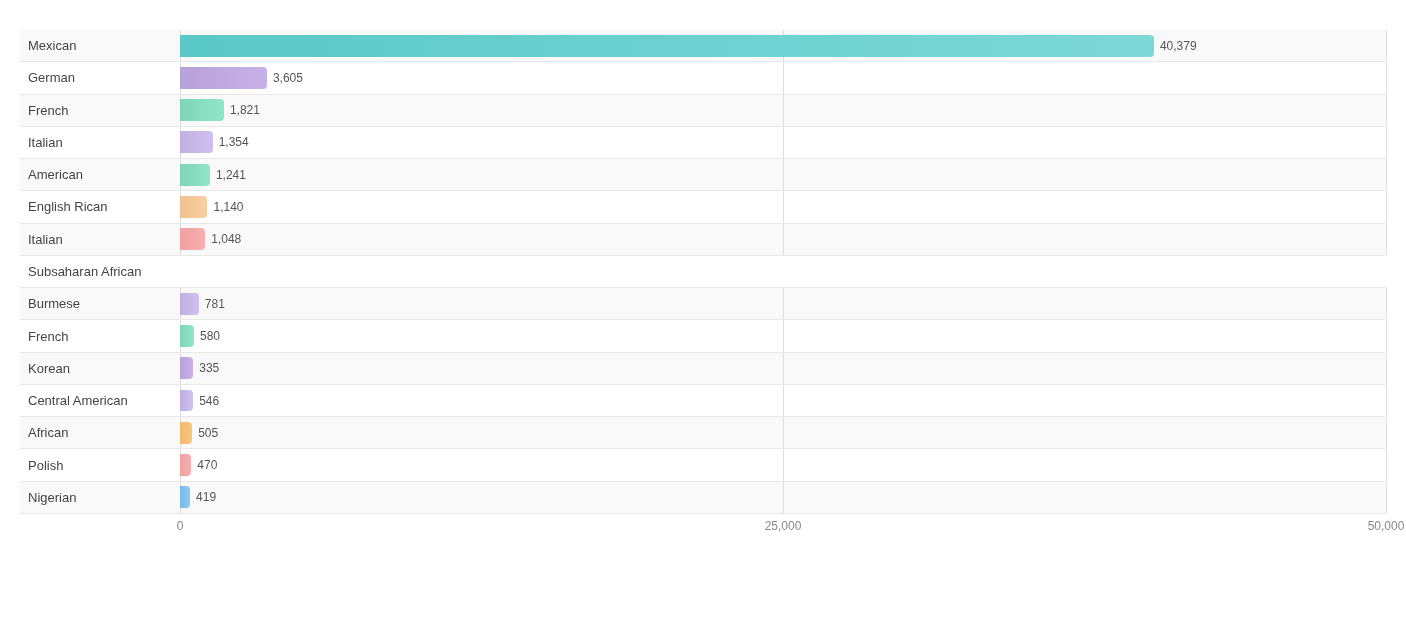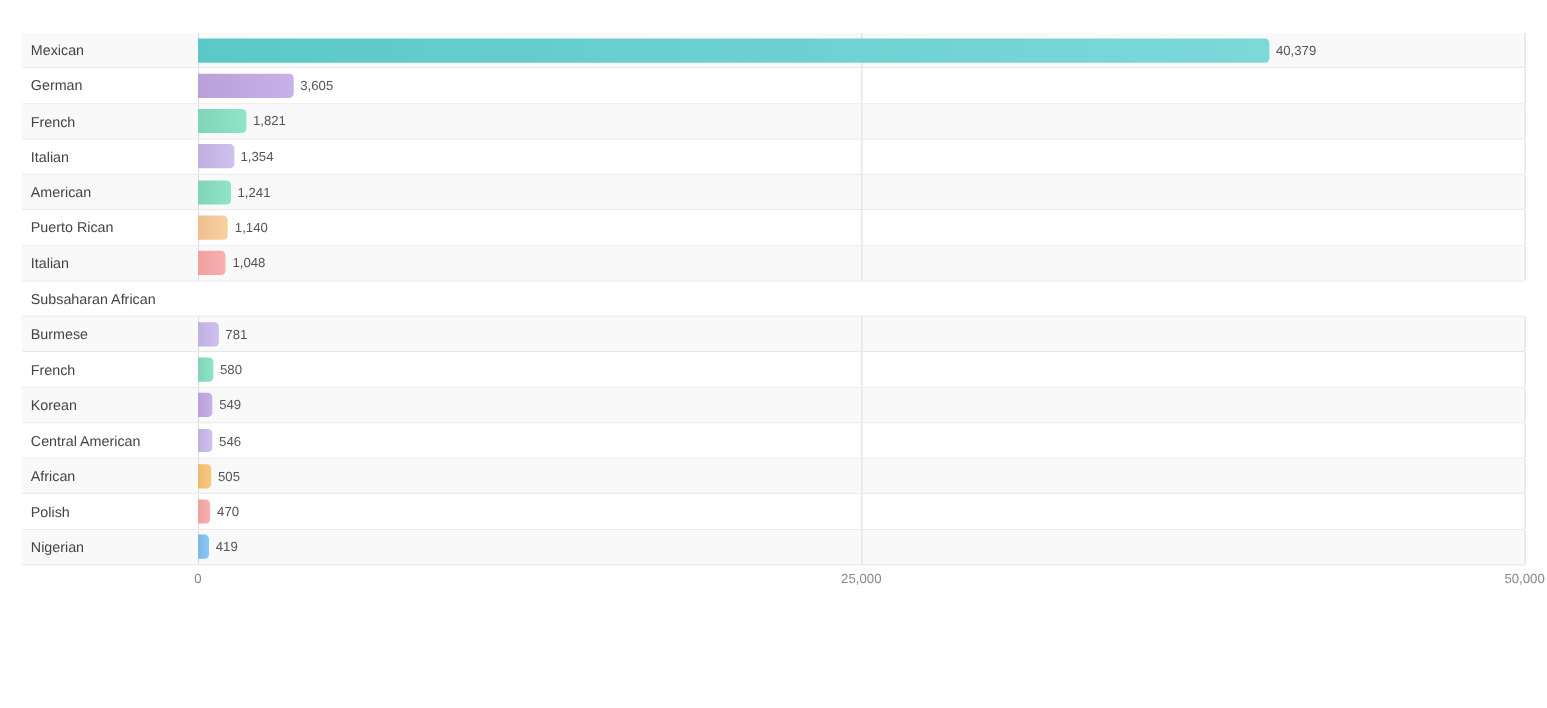--- a/index.html
+++ b/index.html
@@ -171,21 +171,21 @@
           <div class="bar-label">American</div>
           <div class="bar-track">
             <div class="grid-line" style="left: 0%;"></div>
             <div class="grid-line" style="left: 50%;"></div>
             <div class="grid-line" style="left: 100%;"></div>
             <div class="bar-fill color-mint" style="width: 2.482%;"></div>
             <div class="bar-value">1,241</div>
           </div>
         </div>
         <div class="bar-row">
-          <div class="bar-label">Puerto Rican</div>
+          <div class="bar-label">English Rican</div>
           <div class="bar-track">
             <div class="grid-line" style="left: 0%;"></div>
             <div class="grid-line" style="left: 50%;"></div>
             <div class="grid-line" style="left: 100%;"></div>
             <div class="bar-fill color-peach" style="width: 2.28%;"></div>
             <div class="bar-value">1,140</div>
           </div>
         </div>
         <div class="bar-row">
           <div class="bar-label">Italian</div>
@@ -220,21 +220,21 @@
             <div class="bar-value">580</div>
           </div>
         </div>
         <div class="bar-row">
           <div class="bar-label">Korean</div>
           <div class="bar-track">
             <div class="grid-line" style="left: 0%;"></div>
             <div class="grid-line" style="left: 50%;"></div>
             <div class="grid-line" style="left: 100%;"></div>
             <div class="bar-fill color-purple" style="width: 1.098%;"></div>
-            <div class="bar-value">549</div>
+            <div class="bar-value">335</div>
           </div>
         </div>
         <div class="bar-row">
           <div class="bar-label">Central American</div>
           <div class="bar-track">
             <div class="grid-line" style="left: 0%;"></div>
             <div class="grid-line" style="left: 50%;"></div>
             <div class="grid-line" style="left: 100%;"></div>
             <div class="bar-fill color-lavender" style="width: 1.092%;"></div>
             <div class="bar-value">546</div>

